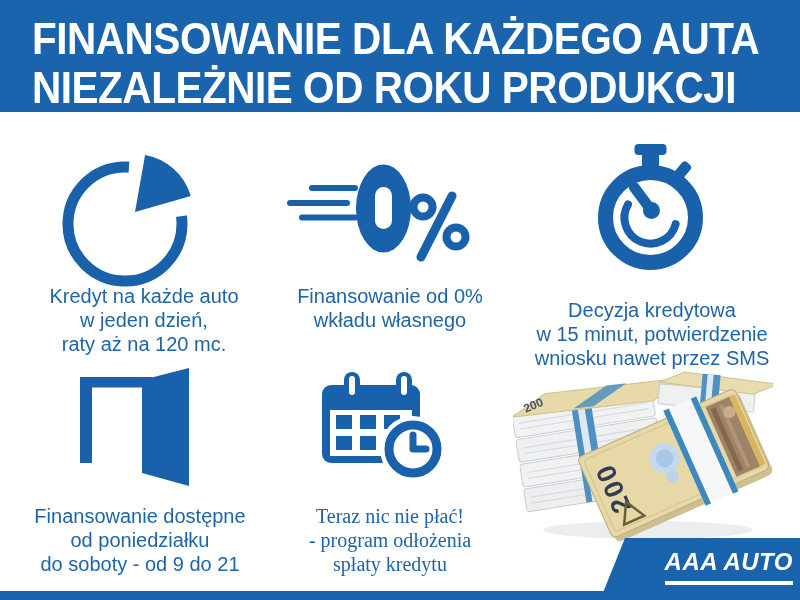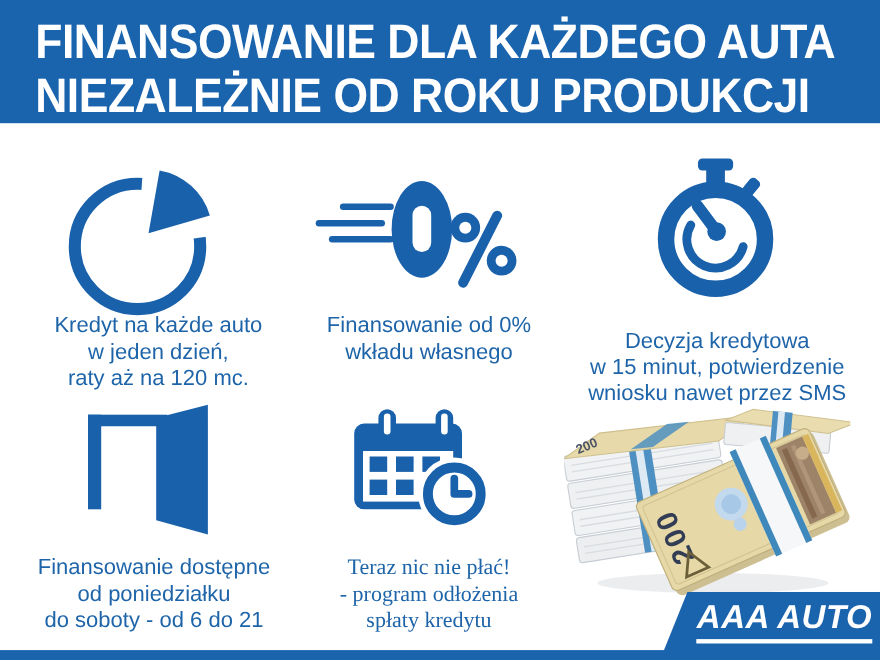--- a/index.html
+++ b/index.html
@@ -24,21 +24,21 @@
   .icon-zero{left:285px;top:158px;}
   .icon-watch{left:580px;top:140px;}
   .icon-door{left:65px;top:358px;}
   .icon-cal{left:313px;top:360px;}
   .icon-money{left:513px;top:362px;}
   
   .bottom-strip{position:absolute;left:0;top:591px;width:800px;height:9px;background:#1a63ad;}
   .logo-banner{position:absolute;left:600px;top:538px;width:200px;height:62px;background:#1a63ad;
                clip-path:polygon(25px 0,100% 0,100% 100%,0 100%);}
   .logo-inner{position:absolute;right:7px;top:7px;text-align:center;}
-  .logo-text{color:#ffffff;font-style:italic;font-weight:bold;font-size:30px;
+  .logo-text{color:#ffffff;font-style:italic;font-weight:bold;font-size:24px;
              letter-spacing:0.5px;line-height:34px;white-space:nowrap;}
   .logo-underline{height:4px;background:#ffffff;margin-top:2px;}
 </style>
 </head>
 <body>
 
 <div class="stage">
 
   <div class="header">
     <div class="header-line">FINANSOWANIE DLA KAŻDEGO AUTA</div>
@@ -161,21 +161,21 @@
   <div class="caption cap-r1c1">Kredyt na każde auto
 w jeden dzień,
 raty aż na 120 mc.</div>
   <div class="caption cap-r1c2">Finansowanie od 0%
 wkładu własnego</div>
   <div class="caption cap-r1c3">Decyzja kredytowa
 w 15 minut, potwierdzenie
 wniosku nawet przez SMS</div>
   <div class="caption cap-r2c1">Finansowanie dostępne
 od poniedziałku
-do soboty - od 6 do 21</div>
+do soboty - od 9 do 21</div>
   <div class="caption cap-r2c2">Teraz nic nie płać!
 - program odłożenia
 spłaty kredytu</div>
 
   <div class="bottom-strip"></div>
   <div class="logo-banner">
     <div class="logo-inner">
       <div class="logo-text">AAA AUTO</div>
       <div class="logo-underline"></div>
     </div>

